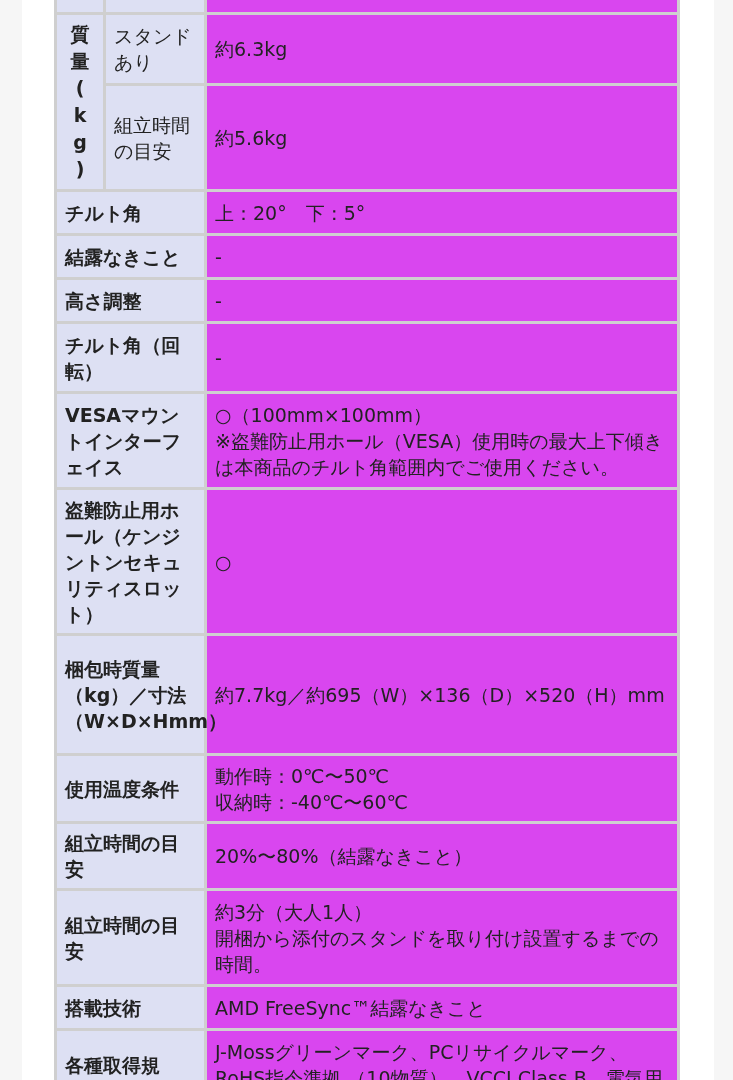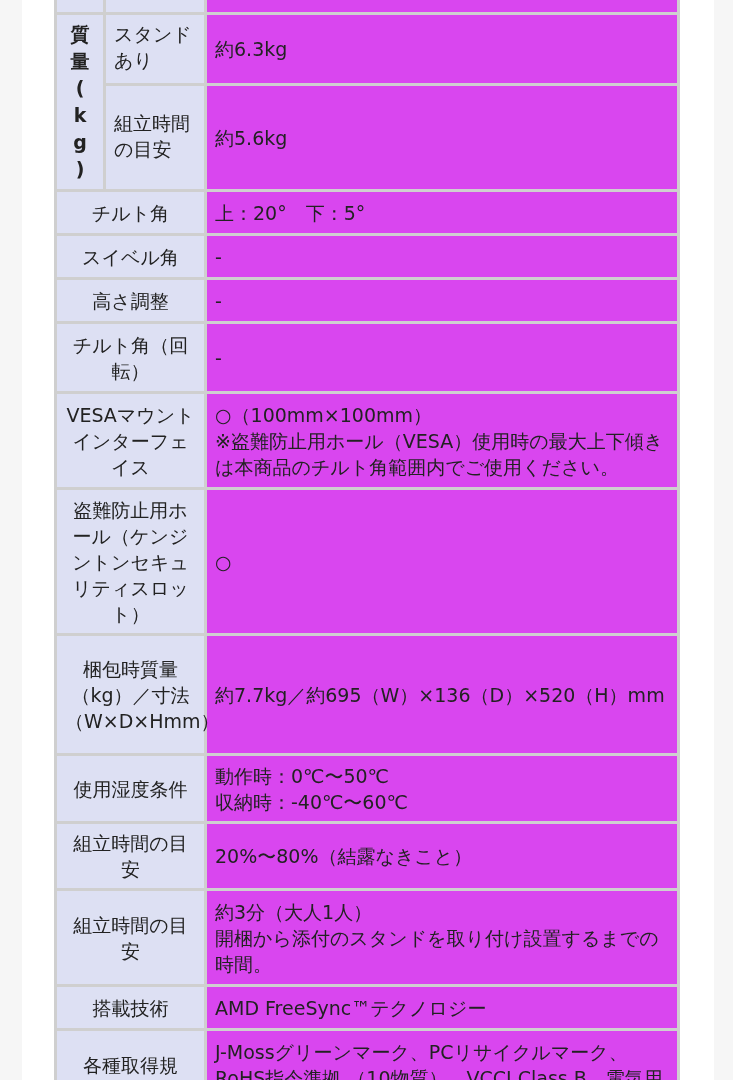--- a/index.html
+++ b/index.html
@@ -1,23 +1,23 @@
 <!DOCTYPE html>
 <html><head>
 <meta charset="utf-8">
 <style>
   html, body { margin:0; padding:0; }
   body { width:733px; height:1080px; overflow:hidden; background:#f6f6f6; position:relative;
          font-family:"DejaVu Sans","Liberation Sans",sans-serif; color:#222; }
   .page { position:absolute; left:22px; top:0; width:692px; height:1080px; background:#fff; }
   table.spec { position:absolute; left:32px; top:-8px; width:626px; border-collapse:collapse; table-layout:fixed; }
   table.spec td { border:3px solid #cfcfcf; vertical-align:middle; font-size:19px; line-height:26px; padding:6px 8px; }
-  td.lab { background:#dde0f3; font-weight:normal; width:128px;text-align:center; }
+  td.lab { background:#dde0f3; font-weight:bold; width:128px; }
   td.lab1 { background:#dde0f3; font-weight:bold; width:30px; text-align:center; padding:6px 2px; }
-  td.lab2 { background:#dde0f3; font-weight:normal; width:82px;font-family:Liberation Mono, monospace; }
+  td.lab2 { background:#dde0f3; font-weight:normal; width:82px; }
   td.val { background:#d946ef; }
   .line { display:block; }
 </style>
 </head>
 <body>
 
 <div class="page">
 <table class="spec">
   <tbody>
         <tr style="height:20px">
@@ -39,21 +39,21 @@
   </tr>
   <tr style="height:100px">
     <td class="lab2">組立時間の目安</td>
     <td class="val">約5.6kg</td>
   </tr>
   <tr style="height:44px">
     <td class="lab" colspan="2">チルト角</td>
     <td class="val">上：20°　下：5°</td>
   </tr>
   <tr style="height:44px">
-    <td class="lab" colspan="2">スイベル角</td>
+    <td class="lab" colspan="2">結露なきこと</td>
     <td class="val">-</td>
   </tr>
   <tr style="height:44px">
     <td class="lab" colspan="2">高さ調整</td>
     <td class="val">-</td>
   </tr>
   <tr style="height:70px">
     <td class="lab" colspan="2">チルト角（回転）</td>
     <td class="val">-</td>
   </tr>
@@ -66,40 +66,40 @@
   </tr>
   <tr style="height:146px">
     <td class="lab" colspan="2">盗難防止用ホール（ケンジントンセキュリティスロット）</td>
     <td class="val">○</td>
   </tr>
   <tr style="height:120px">
     <td class="lab" colspan="2">梱包時質量（kg）／寸法（W×D×Hmm）</td>
     <td class="val">約7.7kg／約695（W）×136（D）×520（H）mm</td>
   </tr>
   <tr style="height:68px">
-    <td class="lab" colspan="2">使用湿度条件</td>
+    <td class="lab" colspan="2">使用温度条件</td>
     <td class="val">
       <span class="line">動作時：0℃〜50℃</span>
       <span class="line">収納時：-40℃〜60℃</span>
     </td>
   </tr>
   <tr style="height:44px">
     <td class="lab" colspan="2">組立時間の目安</td>
     <td class="val">20%〜80%（結露なきこと）</td>
   </tr>
   <tr style="height:96px">
     <td class="lab" colspan="2">組立時間の目安</td>
     <td class="val">
       <span class="line">約3分（大人1人）</span>
       <span class="line">開梱から添付のスタンドを取り付け設置するまでの時間。</span>
     </td>
   </tr>
   <tr style="height:44px">
     <td class="lab" colspan="2">搭載技術</td>
-    <td class="val">AMD FreeSync™テクノロジー</td>
+    <td class="val">AMD FreeSync™結露なきこと</td>
   </tr>
   <tr style="height:96px">
     <td class="lab" colspan="2">各種取得規格・法規制</td>
     <td class="val">J-Mossグリーンマーク、PCリサイクルマーク、RoHS指令準拠 （10物質）、VCCI Class B、電気用品安全法（本体）</td>
   </tr>
 </tbody>
     </table>
 </div>
 
 </body></html>

